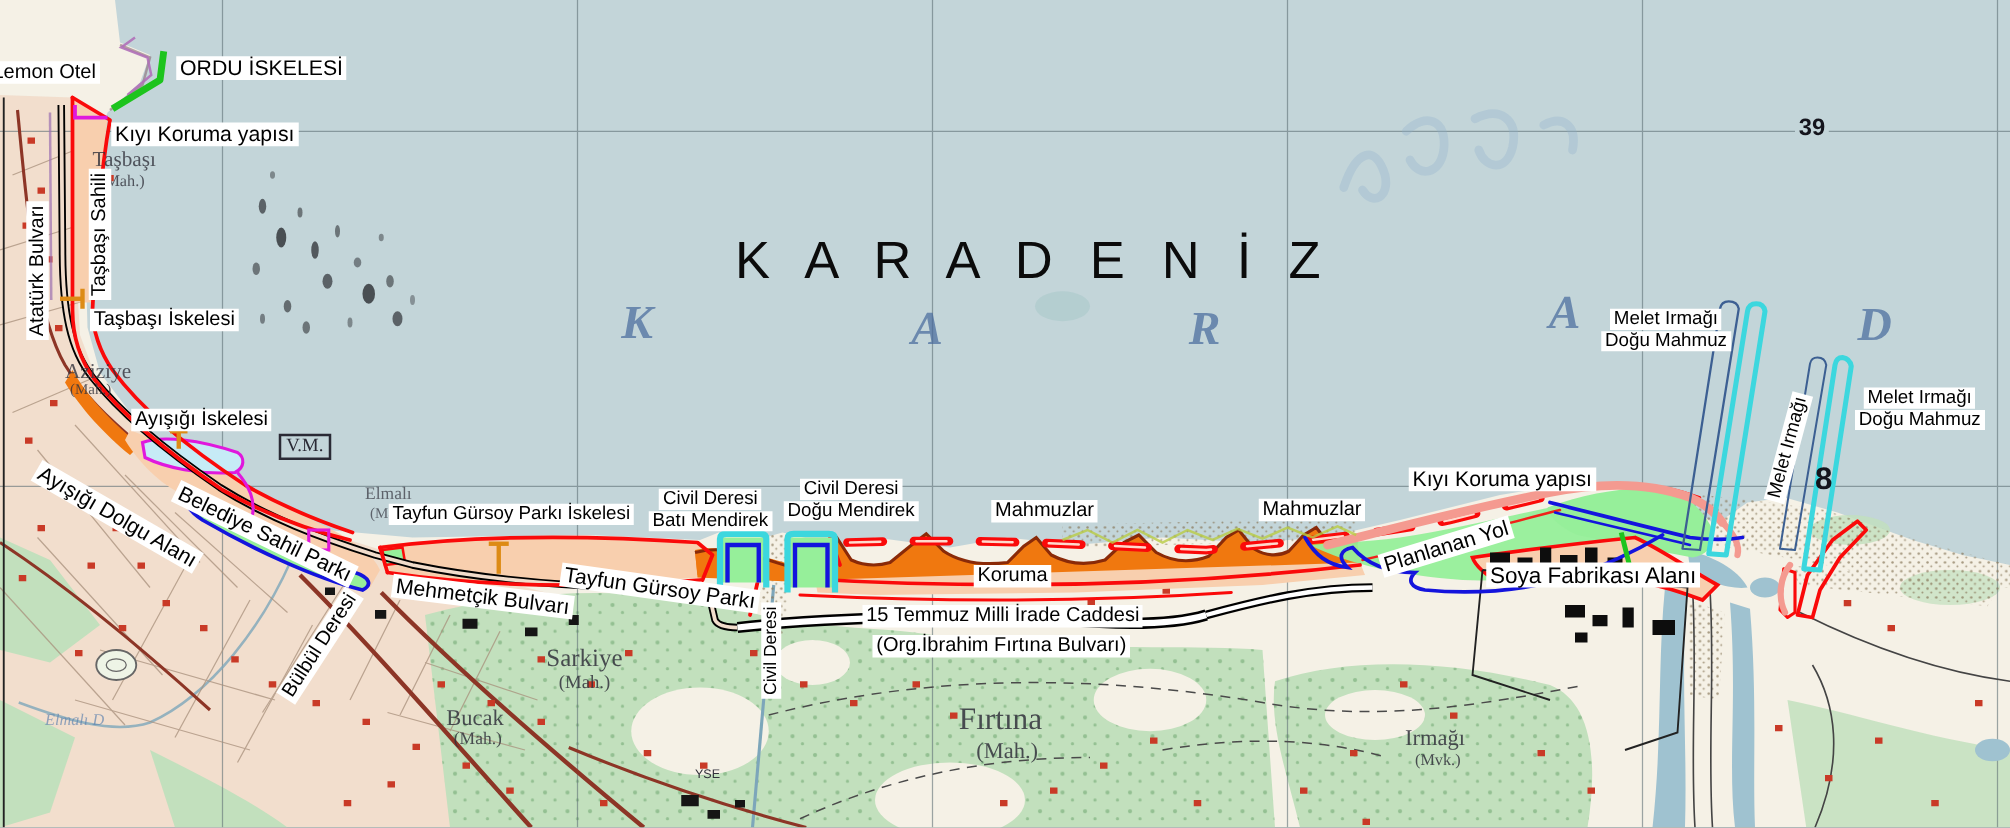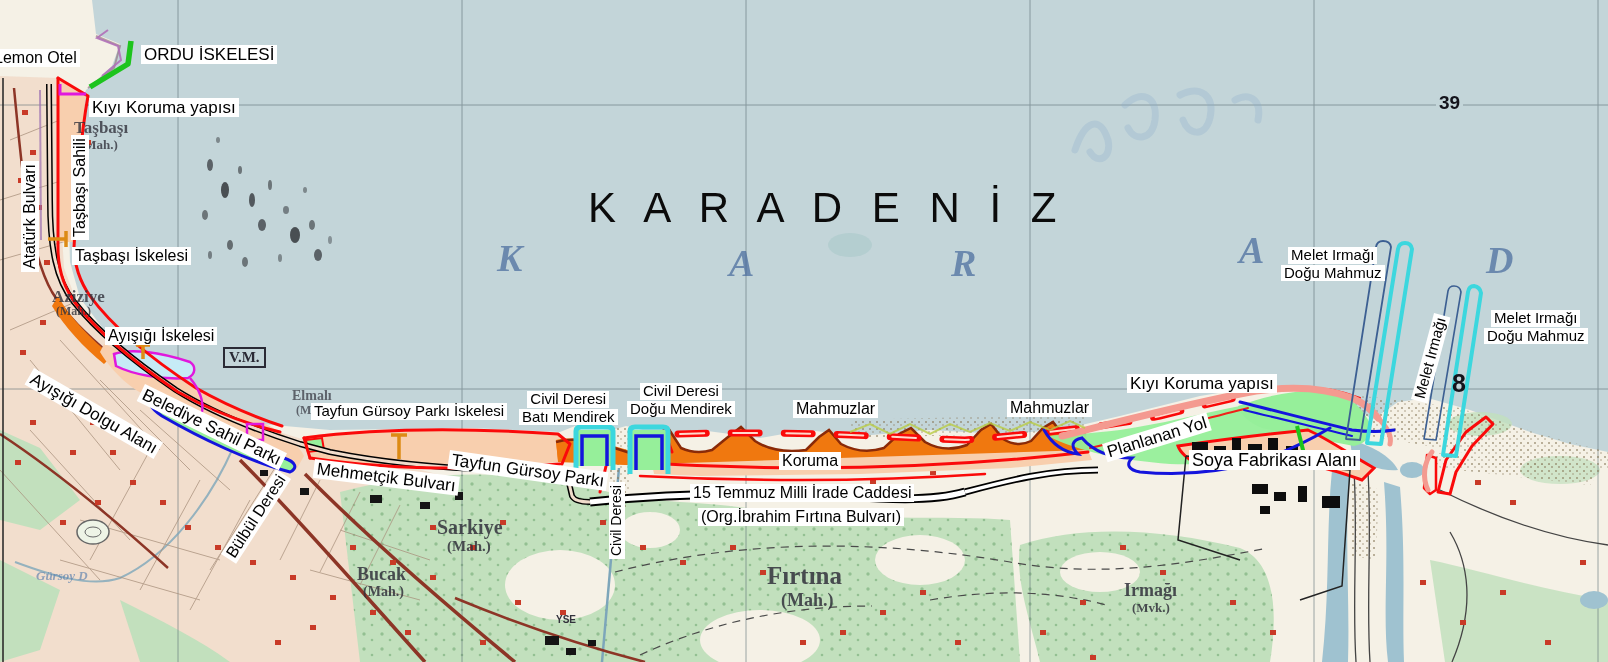--- a/index.html
+++ b/index.html
@@ -20,21 +20,21 @@
   .a-marker{stroke:var(--marker-orange);fill:none}
   .road-red{stroke:var(--map-road-red);fill:none}
   .grid-l{stroke:#5f7076;stroke-width:1;opacity:.6}
   
   .txt{position:absolute;left:0;top:0;width:100%;height:100%;}
   .lbl{position:absolute;font:16px/1.12 "Liberation Sans",sans-serif;color:#000;background:#fff;
        padding:0 3px;white-space:nowrap;transform-origin:0 0;}
   .lbl2{position:absolute;display:flex;flex-direction:column;align-items:center;gap:1px;transform-origin:0 0;}
   .lbl2 span{font:15px/1.1 "Liberation Sans",sans-serif;color:#000;background:#fff;padding:0 3px;white-space:nowrap;}
   .bm{position:absolute;font-family:"Liberation Serif",serif;color:#32323c;white-space:nowrap;
-      transform-origin:0 0;font-weight:bold;}
+      transform-origin:0 0;font-weight:normal;}
   .ghost{position:absolute;font:italic bold 38px "Liberation Serif",serif;color:#46699c;opacity:.7;white-space:nowrap;}
   .karadeniz{position:absolute;left:588px;top:184px;font:42px "Liberation Sans",sans-serif;
              letter-spacing:9px;color:#0b0b0b;white-space:nowrap;}
   .gridnum{position:absolute;font:bold 19px "Liberation Sans",sans-serif;color:#14141c;white-space:nowrap;}
 </style>
 </head>
 <body>
 
 <div class="stage">
 <svg width="1608" height="662" viewBox="0 0 1608 662">
@@ -396,21 +396,21 @@
   <div class="bm" style="left:437px;top:516px;font-size:20px;opacity:.85">Sarkiye</div>
   <div class="bm" style="left:447px;top:538px;font-size:15px;opacity:.85">(Mah.)</div>
   <div class="bm" style="left:357px;top:564px;font-size:18px;opacity:.85">Bucak</div>
   <div class="bm" style="left:363px;top:584px;font-size:14px;opacity:.85">(Mah.)</div>
   <div class="bm" style="left:767px;top:562px;font-size:25px;opacity:.85">Fırtına</div>
   <div class="bm" style="left:781px;top:590px;font-size:18px;opacity:.85">(Mah.)</div>
   <div class="bm" style="left:1124px;top:580px;font-size:18px;opacity:.85">Irmağı</div>
   <div class="bm" style="left:1132px;top:600px;font-size:13px;opacity:.85">(Mvk.)</div>
   <div class="bm" style="left:556px;top:614px;font-size:10px;font-family:'Liberation Sans',sans-serif">YSE</div>
   <div class="bm" style="left:142px;top:46px;font-size:15px;font-style:italic;opacity:.55">Ye</div>
-  <div class="bm" style="left:36px;top:568px;font-size:13px;font-style:italic;color:#5a7fae;opacity:.65">Gürsoy D</div>
+  <div class="bm" style="left:36px;top:568px;font-size:13px;font-style:italic;color:#5a7fae;opacity:.65">Elmalı D</div>
 
   <div class="lbl" style="left:-9px;top:49px">Lemon Otel</div>
   <div class="lbl" style="left:141px;top:45px;font-size:17px">ORDU İSKELESİ</div>
   <div class="lbl" style="left:89px;top:98px;font-size:17px">Kıyı Koruma yapısı</div>
   <div class="lbl" style="left:71px;top:240px;transform:rotate(-90deg)">Taşbaşı Sahili</div>
   <div class="lbl" style="left:21px;top:272px;transform:rotate(-90deg)">Atatürk Bulvarı</div>
   <div class="lbl" style="left:72px;top:247px">Taşbaşı İskelesi</div>
   <div class="lbl" style="left:105px;top:327px">Ayışığı İskelesi</div>
   <div class="lbl" style="left:34px;top:368px;font-size:17px;transform:rotate(30deg)">Ayışığı Dolgu Alanı</div>
   <div class="lbl" style="left:145px;top:384px;font-size:17px;transform:rotate(26deg)">Belediye Sahil Parkı</div>

